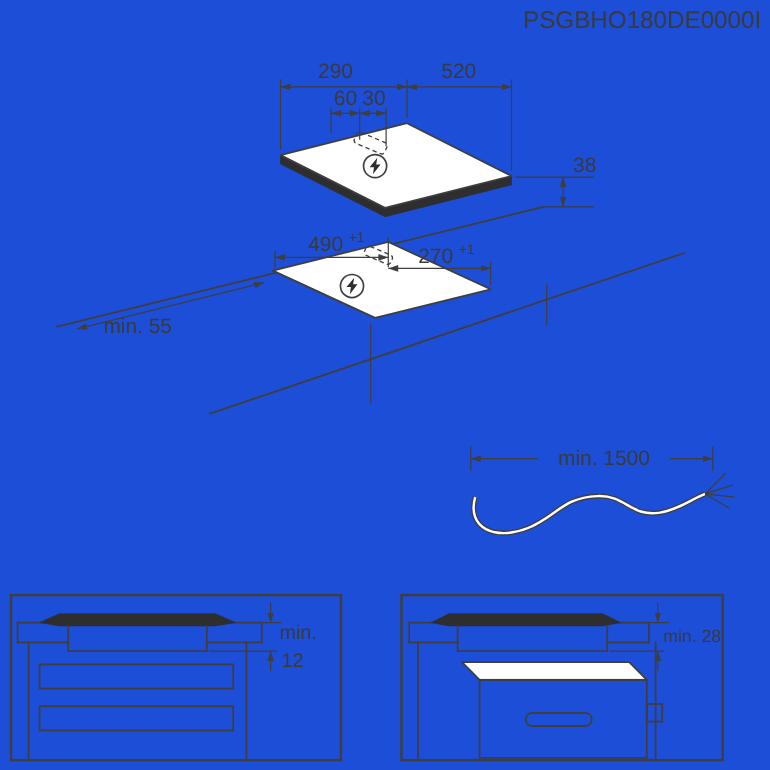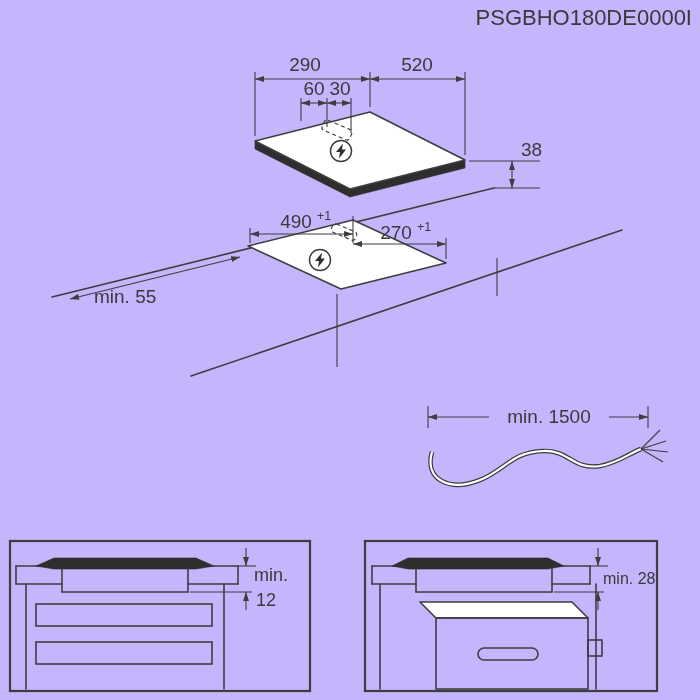--- a/index.html
+++ b/index.html
@@ -1,16 +1,16 @@
 <!DOCTYPE html>
 <html><head>
 <meta charset="utf-8">
 <style>
   html,body{margin:0;padding:0;background:#fff;}
-  #stage{position:relative;width:700px;height:700px;background:#c4b5fd;overflow:hidden;}
+  #stage{position:relative;width:700px;height:700px;background:#1d4ed8;overflow:hidden;}
   .ln{stroke:#3e3e3e;stroke-width:1.6;fill:none;stroke-linecap:round;}
   .dim{stroke:#3e3e3e;stroke-width:1.1;fill:none;}
   .face{fill:#ffffff;stroke:#3e3e3e;stroke-width:1.6;stroke-linejoin:round;}
   .dark{fill:#2e2e2e;stroke:#2e2e2e;stroke-width:0.6;}
   .dash{stroke:#3e3e3e;stroke-width:1.2;fill:none;stroke-dasharray:4 3;}
   .box{fill:none;stroke:#3e3e3e;stroke-width:2.2;}
   .txt{fill:#3a3a3a;font-family:"Liberation Sans",sans-serif;font-size:19px;}
   .txt-big{font-size:22px;}
   .txt-sup{font-size:12.5px;}
   .txt-md{font-size:18px;}

